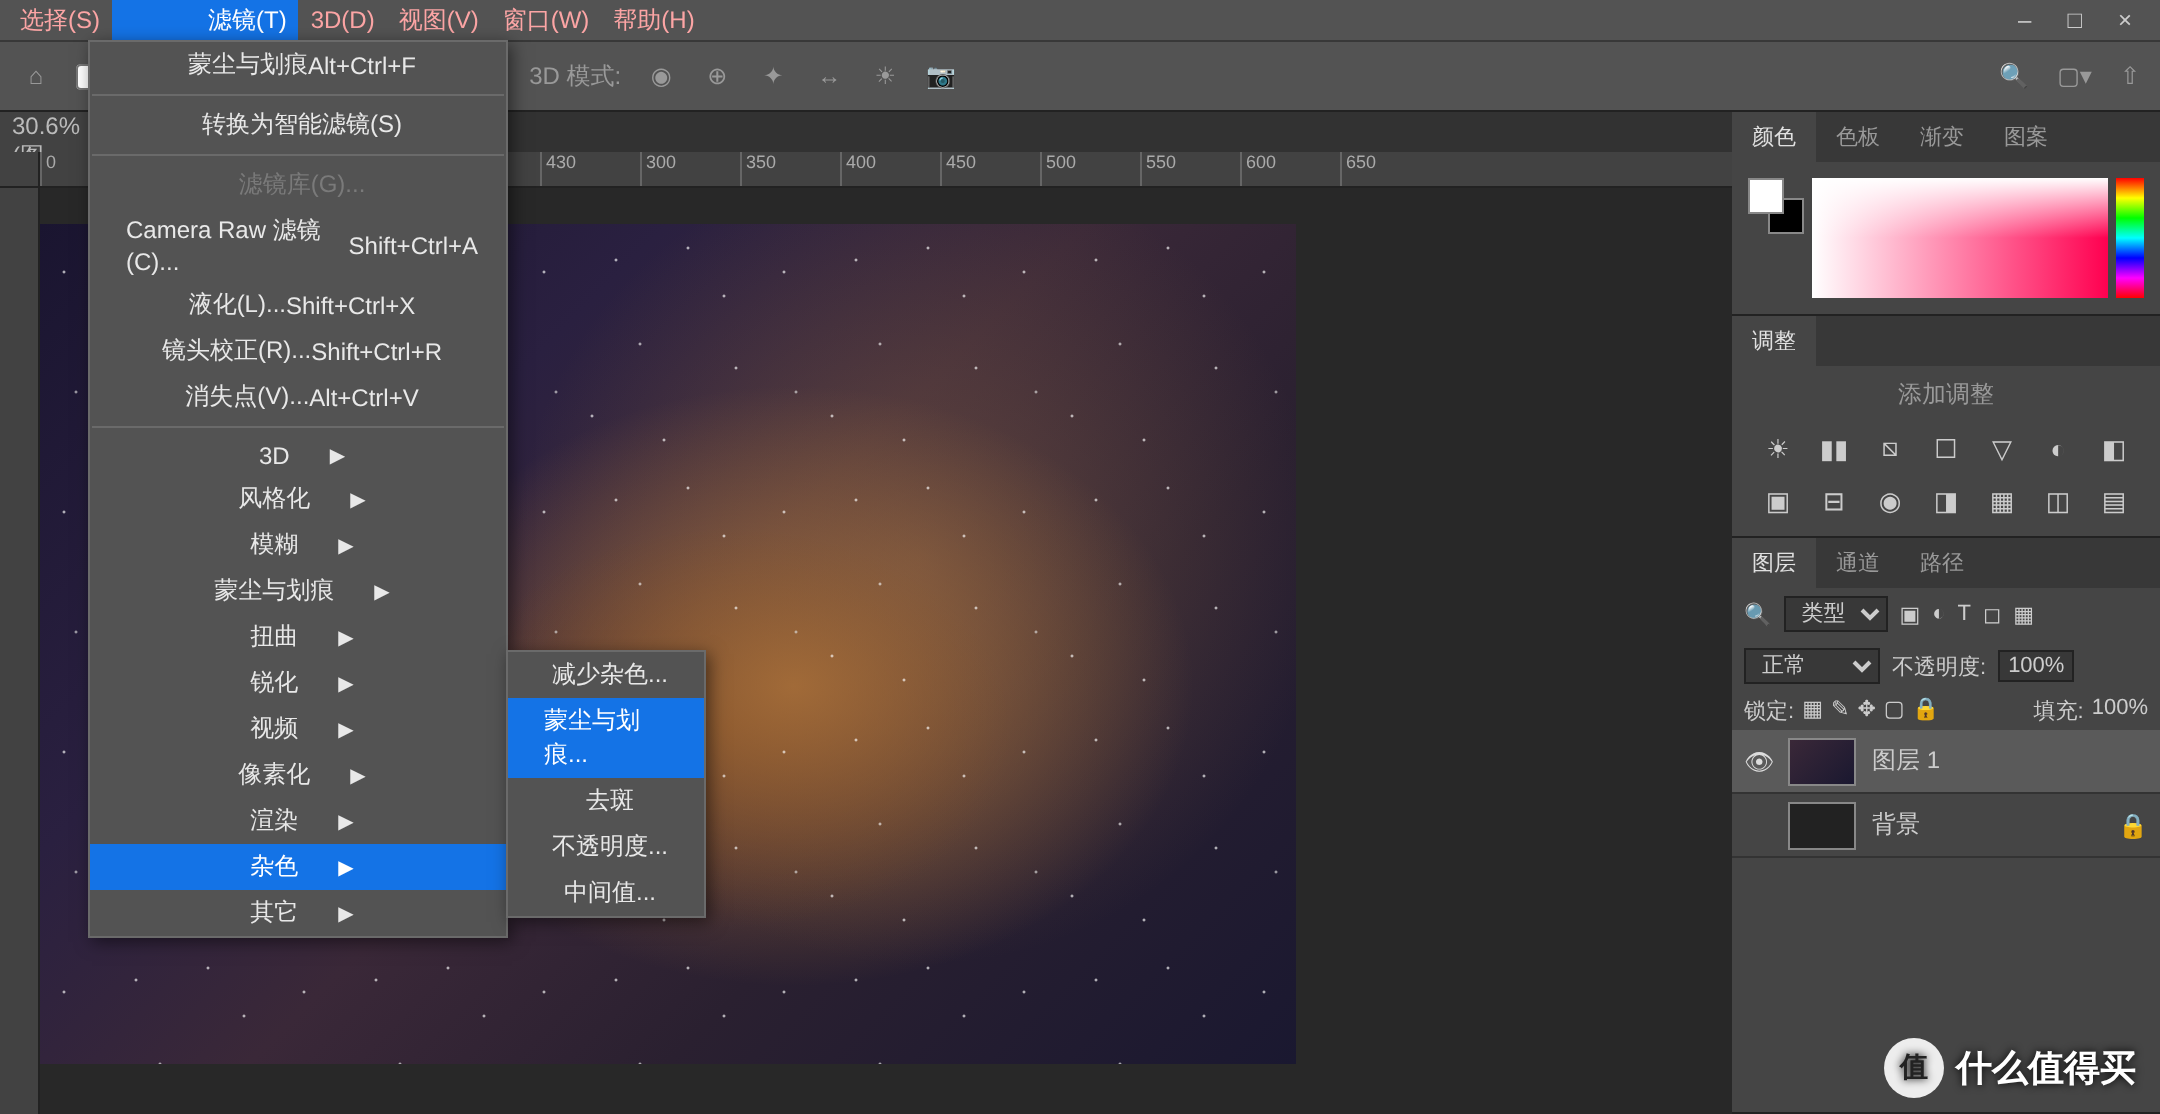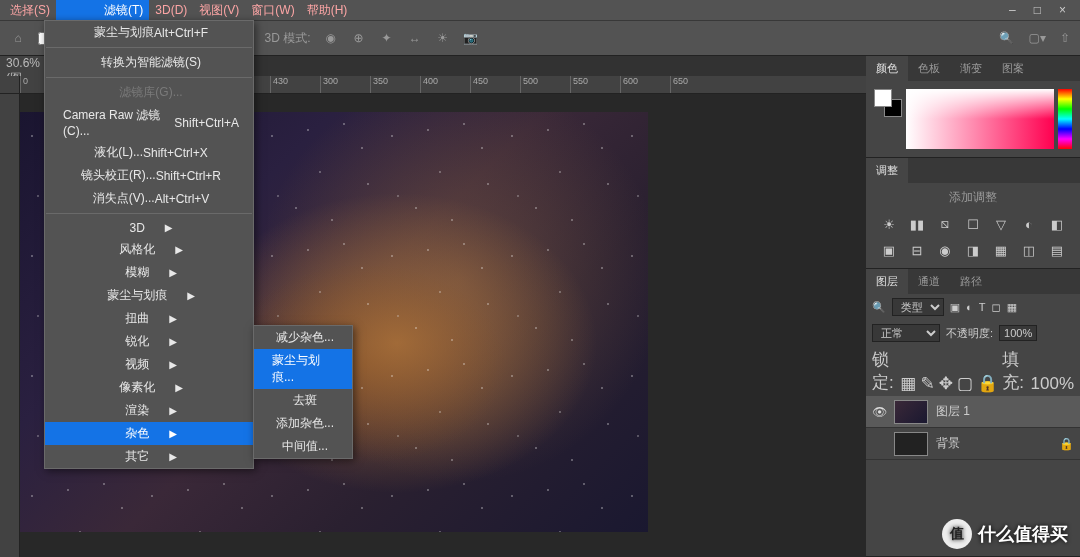--- a/index.html
+++ b/index.html
@@ -70,21 +70,21 @@
 .adjust-icons span { width: 18px; height: 16px; display: inline-flex; align-items: center; justify-content: center; color: #ccc; font-size: 13px; }
 
 .layers-panel { flex: 1; display: flex; flex-direction: column; }
 .layer-controls { padding: 4px 6px; display: flex; align-items: center; gap: 6px; font-size: 11px; color: #ccc; }
 .layer-controls select, .layer-controls .combo { background: #383838; color: #ccc; border: 1px solid #222; font-size: 11px; padding: 1px 4px; }
 .layer-row { display: flex; align-items: center; height: 32px; border-bottom: 1px solid #333; padding: 0 6px; gap: 8px; }
 .layer-row.sel { background: #5a5a5a; }
 .layer-thumb { width: 34px; height: 24px; background: linear-gradient(135deg,#3a2838,#1a1830); border: 1px solid #888; }
 .layer-thumb.bg-thumb { background: #222; }
 .eye { width: 14px; text-align: center; color: #ddd; }
-.lock-row { display: flex; align-items: flex-end; gap: 4px; padding: 2px 6px; font-size: 17px; color: #ccc; }
+.lock-row { display: flex; align-items: flex-start; gap: 4px; padding: 2px 6px; font-size: 11px; color: #ccc; }
 
 .watermark { position: absolute; right: 12px; bottom: 8px; display: flex; align-items: center; gap: 6px; color: #fff; font-size: 18px; font-weight: bold; text-shadow: 0 0 4px #000; }
 .watermark .circ { width: 30px; height: 30px; border-radius: 50%; background: rgba(255,255,255,0.9); color: #222; display: flex; align-items: center; justify-content: center; font-size: 14px; }
 </style>
 </head>
 <body>
 
 <div class="menubar">
   <span class="mitem">选择(S)</span>
   <span class="mitem active">滤镜(T)</span>
@@ -199,21 +199,21 @@
     <div class="ditem">
       <span>其它</span>
       <span class="arrow">▶</span>
     </div>
   </div>
 
 <div class="dropdown d2" id="noise-menu">
     <div class="ditem">减少杂色...</div>
     <div class="ditem highlight">蒙尘与划痕...</div>
     <div class="ditem">去斑</div>
-    <div class="ditem">添加杂色...</div>
+    <div class="ditem">不透明度...</div>
     <div class="ditem">中间值...</div>
   </div>
 
 <div class="canvas-area">
   <div class="ruler-corner"></div>
   <div class="ruler-h" id="ruler-h">
       <span>0</span>
       <span>50</span>
       <span>100</span>
       <span>150</span>

